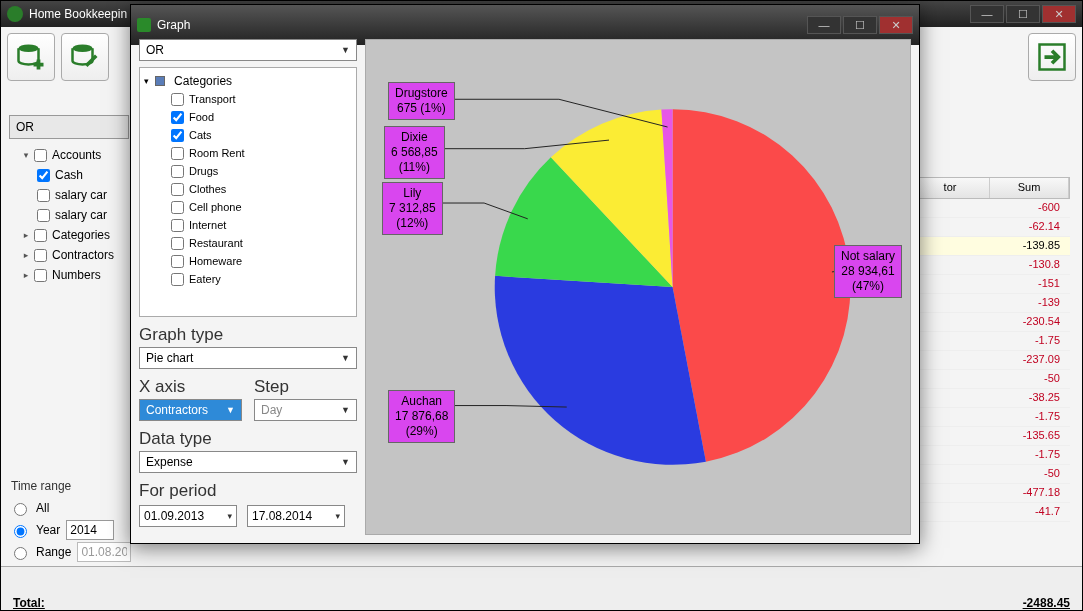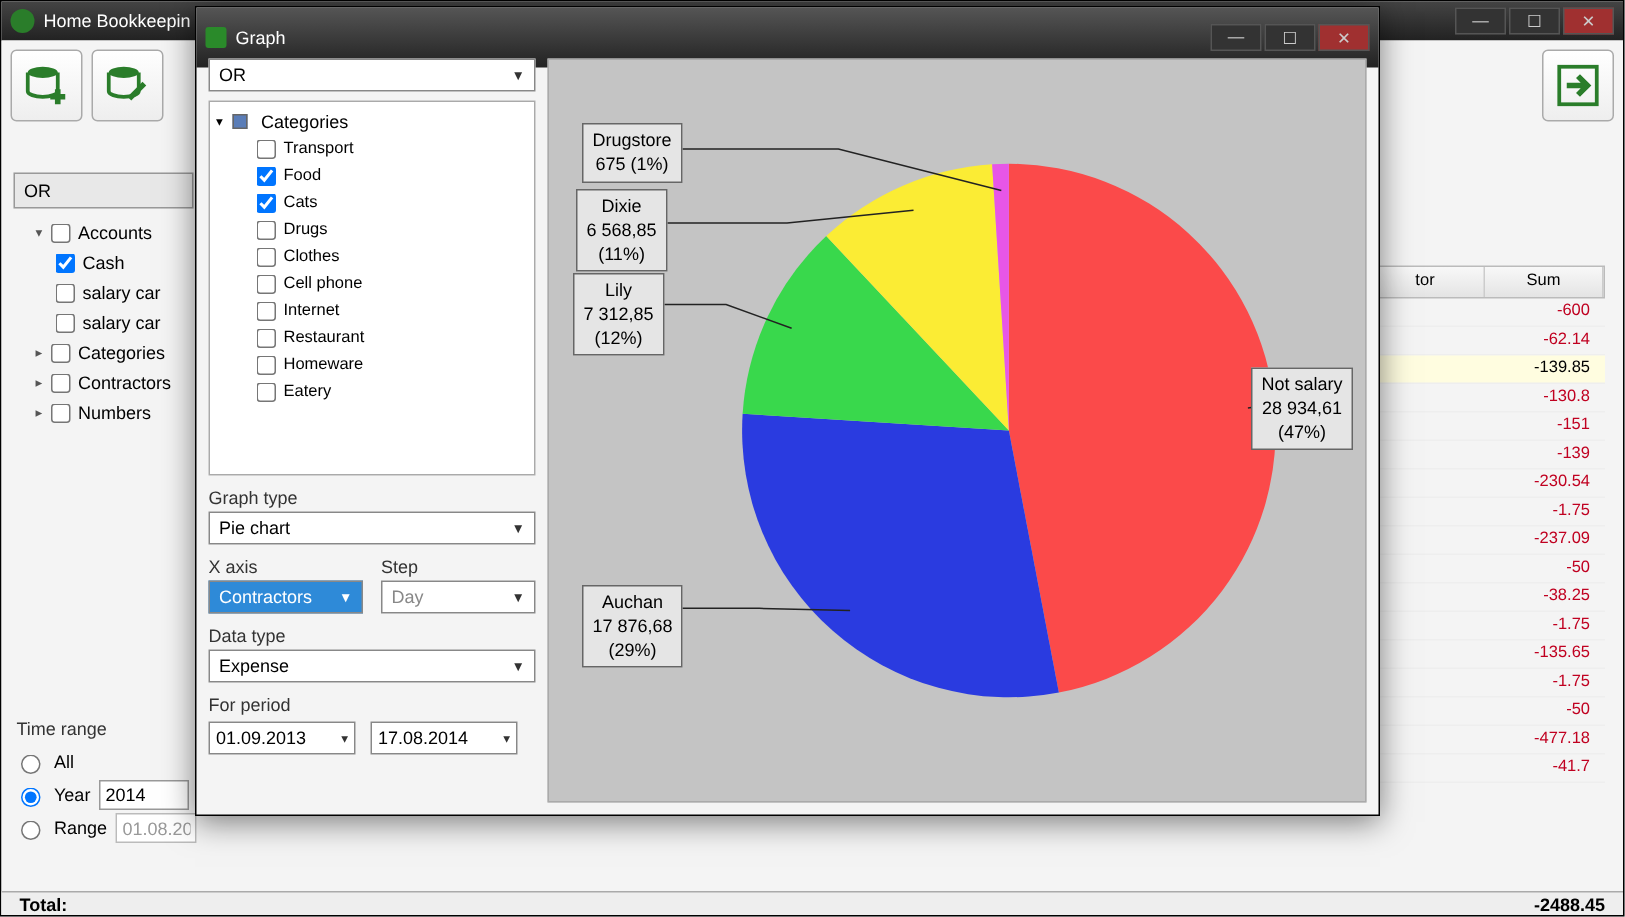--- a/index.html
+++ b/index.html
@@ -18,23 +18,23 @@
   .sidebar-outer{position:absolute;left:8px;top:88px;width:120px;}
   .or-bar{border:1px solid #999;background:#e8e8e8;padding:4px 6px;margin-bottom:6px;}
   .tree{font-size:12px;}
   .tree-row{display:flex;align-items:center;height:20px;gap:3px;white-space:nowrap;}
   .tree-ind1{padding-left:12px;} .tree-ind2{padding-left:28px;}
   .tree-tog{width:10px;display:inline-block;text-align:center;color:#555;font-size:9px;}
   input[type=checkbox]{margin:0 2px 0 0;}
   .timerange{position:absolute;left:8px;top:448px;width:120px;}
   .tr-label{font-weight:normal;padding:4px 2px;color:#333;}
   .tr-row{display:flex;align-items:center;gap:6px;height:22px;}
-  .year-sel{border:1px solid #999;width:60px;height:20px;padding:0 3px;}
+  .year-sel{border:1px solid #999;width:48px;height:20px;padding:0 3px;}
   .range-inp{border:1px solid #bbb;width:54px;height:20px;padding:0 3px;color:#999;}
-  .total-bar{position:absolute;left:0;right:0;bottom:0;height:16px;background:#eee;border-top:1px solid #aaa;display:flex;align-items:center;padding:0 12px;font-size:16px;font-weight:bold;}
+  .total-bar{position:absolute;left:0;right:0;bottom:0;height:44px;background:#eee;border-top:1px solid #aaa;display:flex;align-items:flex-end;padding:0 12px;font-size:16px;font-weight:bold;text-decoration:underline;}
   .total-val{margin-left:auto;}
   .data-table{position:absolute;right:12px;top:150px;width:160px;}
   .dt-head{display:flex;background:linear-gradient(#f8f8f8,#e4e4e4);border:1px solid #bbb;height:22px;}
   .dt-head div{flex:1;padding:3px 6px;border-right:1px solid #ccc;font-size:11px;text-align:center;}
   .dt-row{display:flex;height:19px;border-bottom:1px solid #eee;}
   .dt-row div:first-child{width:30px;padding:2px 4px;color:#555;font-size:11px;}
   .dt-row div:last-child{flex:1;text-align:right;padding:2px 10px;color:#c00020;font-size:11px;}
   .dt-row.hl{background:#fffde0;}
   .dt-row.hl div:last-child{color:#000;}
 
@@ -43,30 +43,30 @@
   .graph-title{height:40px;background:linear-gradient(#555,#222);color:#fff;display:flex;align-items:center;padding:0 6px;}
   .graph-title .gicon{width:14px;height:14px;background:#2a8a2a;margin-right:6px;border-radius:2px;}
   .graph-body{position:absolute;left:0;top:26px;right:0;bottom:0;display:flex;padding:8px;gap:8px;}
   .graph-left{width:218px;display:flex;flex-direction:column;}
   .cb-or{border:1px solid #888;height:22px;display:flex;align-items:center;padding:0 6px;justify-content:space-between;background:#fff;}
   .cat-list{border:1px solid #aaa;background:#fff;margin-top:6px;height:250px;overflow-y:scroll;padding:4px;}
   .cat-row{display:flex;align-items:center;height:18px;gap:3px;font-size:11px;}
   .cat-row.head{font-weight:normal;}
   .cat-row.head .sq{width:10px;height:10px;border:1px solid #666;background:#5a7db8;}
   .cat-row .ind{width:24px;display:inline-block;}
-  .section-label{margin-top:8px;font-size:12px;color:#333;}
+  .section-label{margin-top:8px;font-size:17px;color:#333;}
   .combo{border:1px solid #888;background:#fff;height:22px;display:flex;align-items:center;justify-content:space-between;padding:0 6px;margin-top:2px;}
   .two-col{display:flex;gap:12px;margin-top:8px;}
   .two-col>div{flex:1;}
   .combo.sel{background:#2e8ad8;color:#fff;}
   .date-row{display:flex;gap:10px;margin-top:4px;}
   .date-box{border:1px solid #888;background:#fff;height:22px;width:98px;display:flex;align-items:center;padding:0 4px;justify-content:space-between;font-size:11px;}
   .chart-area{flex:1;border:1px solid #aaa;background:#c4c4c4;position:relative;}
   .pie-svg{position:absolute;left:0;top:0;width:100%;height:100%;}
-  .callout{position:absolute;background:#e5e5e5;border:1px solid #666;padding:3px 6px;font-size:11px;text-align:center;line-height:1.25;white-space:nowrap;}
+  .callout{position:absolute;background:#d946ef;border:1px solid #666;padding:3px 6px;font-size:11px;text-align:center;line-height:1.25;white-space:nowrap;}
   .dd{font-size:9px;color:#333;}
 </style>
 </head>
 <body>
 
 <div class="outer-window">
   <div class="outer-title">
     <span class="icon"></span>
     <span>Home Bookkeepin</span>
     <div class="win-controls">
@@ -255,20 +255,21 @@
       <div class="cb-or">
           <span>OR</span>
           <span class="dd">▼</span>
         </div>
       <div class="cat-list">
         <div class="cat-row head"><span style="width:8px;font-size:9px;">▾</span><span class="sq"></span>&nbsp;<span>Categories</span></div>
         <div id="cat-rows">
             <div class="cat-row"><span class="ind"></span><input type="checkbox" style=""> Transport</div>
             <div class="cat-row"><span class="ind"></span><input type="checkbox" checked="" style=""> Food</div>
             <div class="cat-row"><span class="ind"></span><input type="checkbox" checked="" style=""> Cats</div>
+            <div class="cat-row"><span class="ind"></span><input type="checkbox" style=""> Room Rent</div>
             <div class="cat-row"><span class="ind"></span><input type="checkbox" style=""> Drugs</div>
             <div class="cat-row"><span class="ind"></span><input type="checkbox" style=""> Clothes</div>
             <div class="cat-row"><span class="ind"></span><input type="checkbox" style=""> Cell phone</div>
             <div class="cat-row"><span class="ind"></span><input type="checkbox" style=""> Internet</div>
             <div class="cat-row"><span class="ind"></span><input type="checkbox" style=""> Restaurant</div>
             <div class="cat-row"><span class="ind"></span><input type="checkbox" style=""> Homeware</div>
             <div class="cat-row"><span class="ind"></span><input type="checkbox" style=""> Eatery</div>
           </div>
       </div>
       <div class="section-label">Graph type</div>

